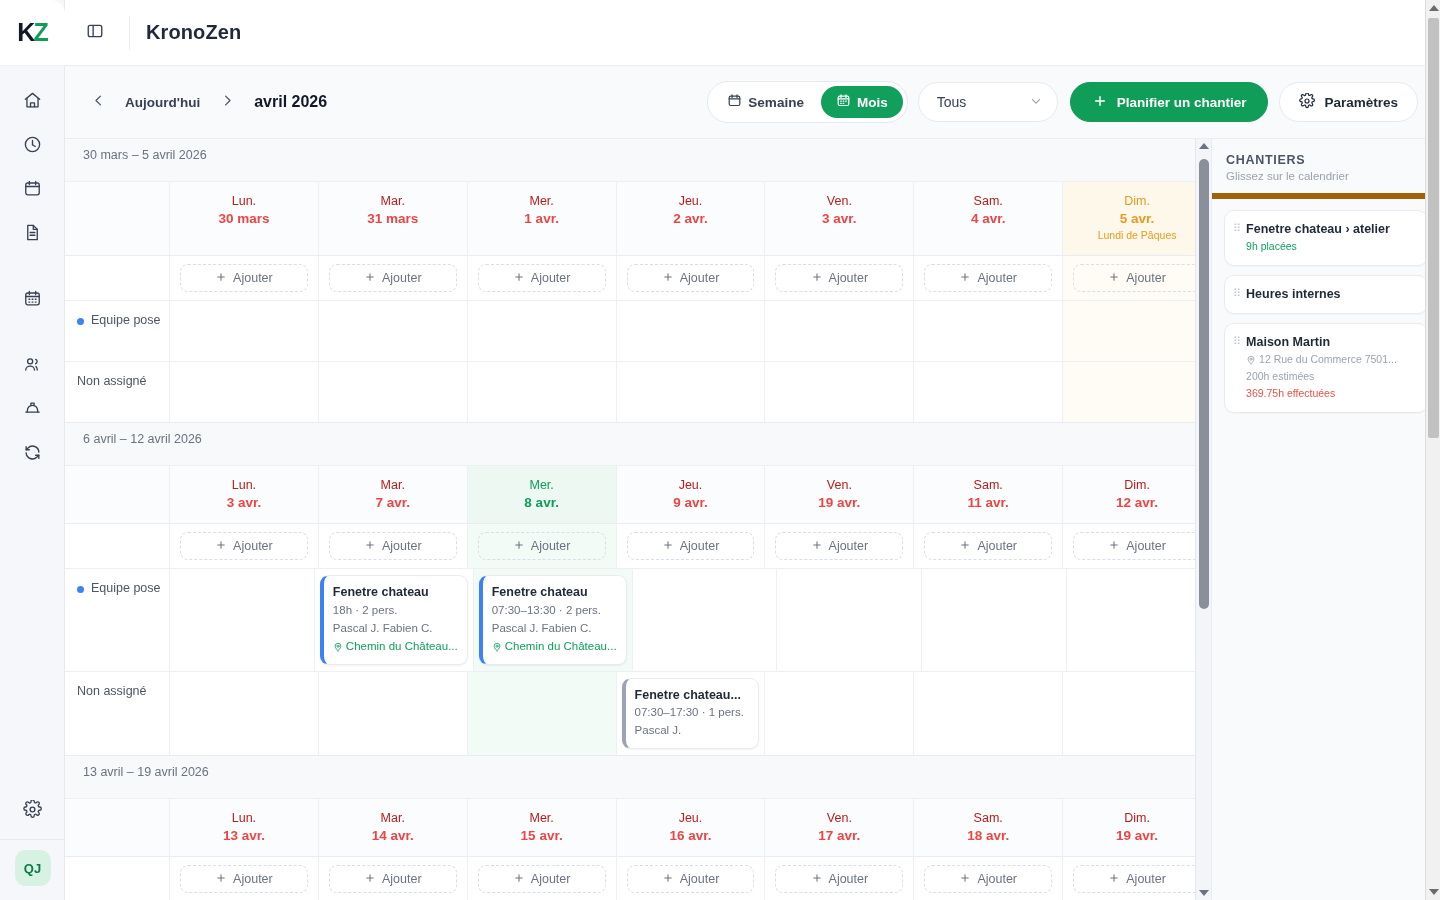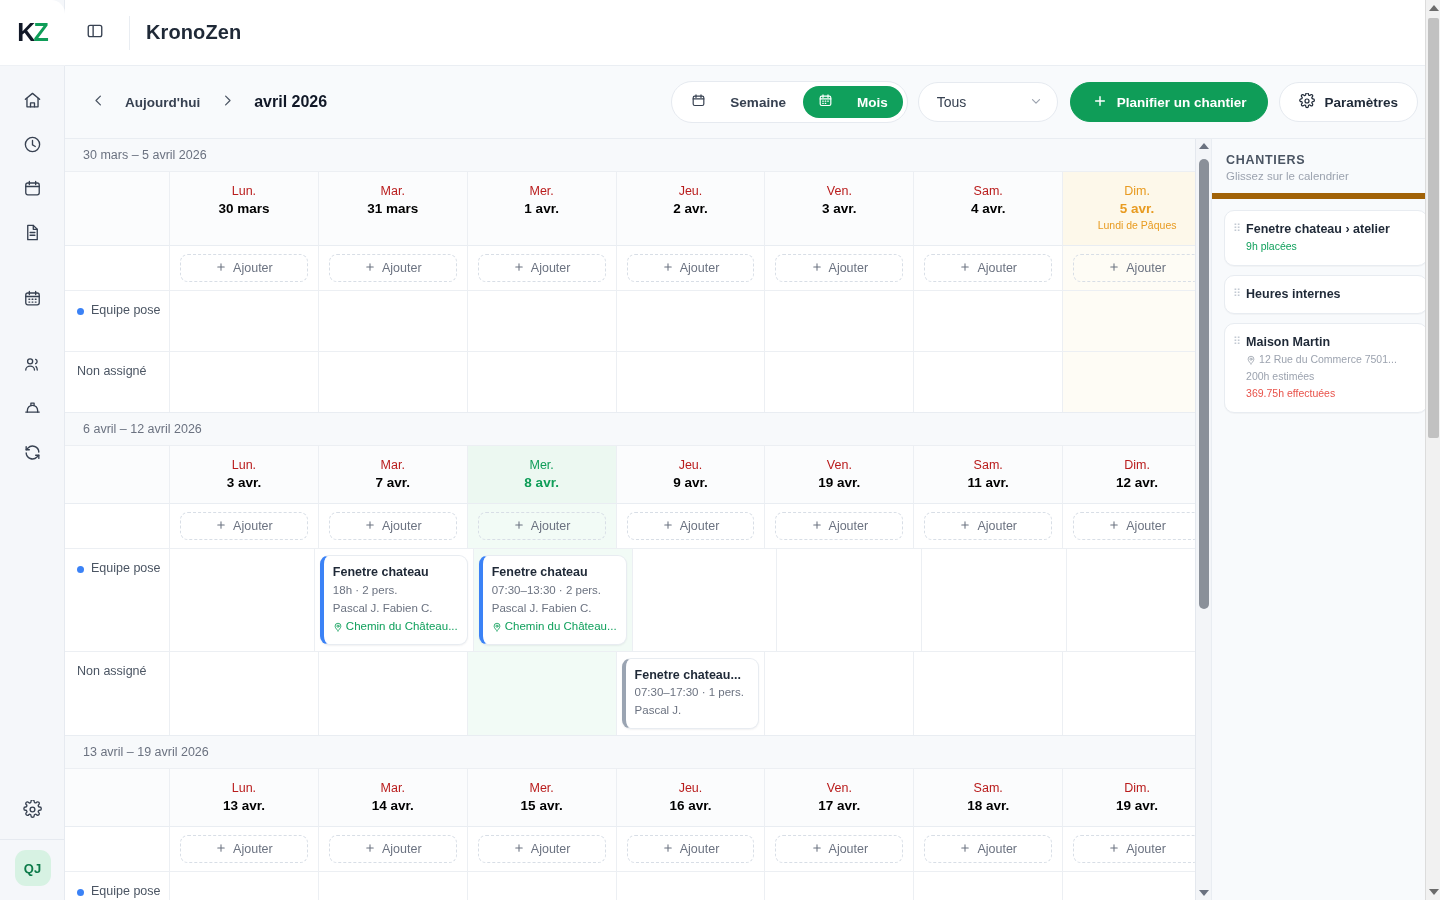--- a/index.html
+++ b/index.html
@@ -83,21 +83,21 @@
   .month-label { font-size: 16px; font-weight: 600; color: #111827; margin-left: 10px; }
 
   .spacer { flex: 1; }
 
   .segmented {
     display: flex; align-items: center; gap: 2px;
     background: #ffffff; border: 1px solid #e6eaf0;
     border-radius: 999px; padding: 4px; margin-right: 10px;
   }
   .seg {
-    display: flex; align-items: center; gap: 24px;
+    display: flex; align-items: center; gap: 6px;
     border-radius: 999px; padding: 7px 15px;
     font-size: 13.5px; font-weight: 600; color: #374151; cursor: pointer;
     white-space: nowrap;
   }
   .seg.active { background: #10a05c; color: #ffffff; }
 
   .select-pill {
     display: flex; align-items: center; justify-content: space-between;
     width: 140px; height: 40px;
     background: #ffffff; border: 1px solid #e6eaf0; border-radius: 999px;
@@ -127,35 +127,35 @@
     background: #ffffff;
     border-top: 1px solid #e9edf2;
     border-right: 1px solid #e9edf2;
     overflow: hidden;
   }
   .cal-scroll { height: 100%; overflow: hidden; }
 
   .week { border-bottom: 1px solid #e9edf2; }
   .week-title {
     font-size: 12.5px; color: #6b7280; font-weight: 500;
-    padding: 9px 0 9px 18px; background: #f7f9fb;
+    padding: 9px 0 19px 18px; background: #f7f9fb;
     border-bottom: 1px solid #eceff3;
   }
   .grid { display: grid; grid-template-columns: 104px repeat(7, 1fr); }
 
   .hcell {
     padding: 10px 4px 11px;
     text-align: center;
     border-left: 1px solid #eceff3;
     border-bottom: 1px solid #e9edf2;
     background: #fbfcfd;
   }
   .hcell.corner { border-left: none; background: #fbfcfd; }
   .dow { font-size: 12.5px; color: #b91c1c; line-height: 1.45; }
-  .dnum { font-size: 13.5px; color: #000000; font-weight: 700; line-height: 1.35; }
+  .dnum { font-size: 13.5px; color: #ef4444; font-weight: 700; line-height: 1.35; }
   .hnote { font-size: 10.5px; line-height: 1.5; }
   .hcell.today { background: #ecf8f1; }
   .hcell.today .dow, .hcell.today .dnum { color: #0f9d58; }
   .hcell.holiday { background: #fdf8ea; }
   .hcell.holiday .dow, .hcell.holiday .dnum { color: #e89b21; }
   .hcell.holiday .hnote { color: #e89b21; }
 
   .addrow { display: grid; grid-template-columns: 104px repeat(7, 1fr); }
   .addcell { padding: 8px 10px; border-left: 1px solid #eceff3; border-bottom: 1px solid #eceff3; }
   .addcell.corner { border-left: none; }

